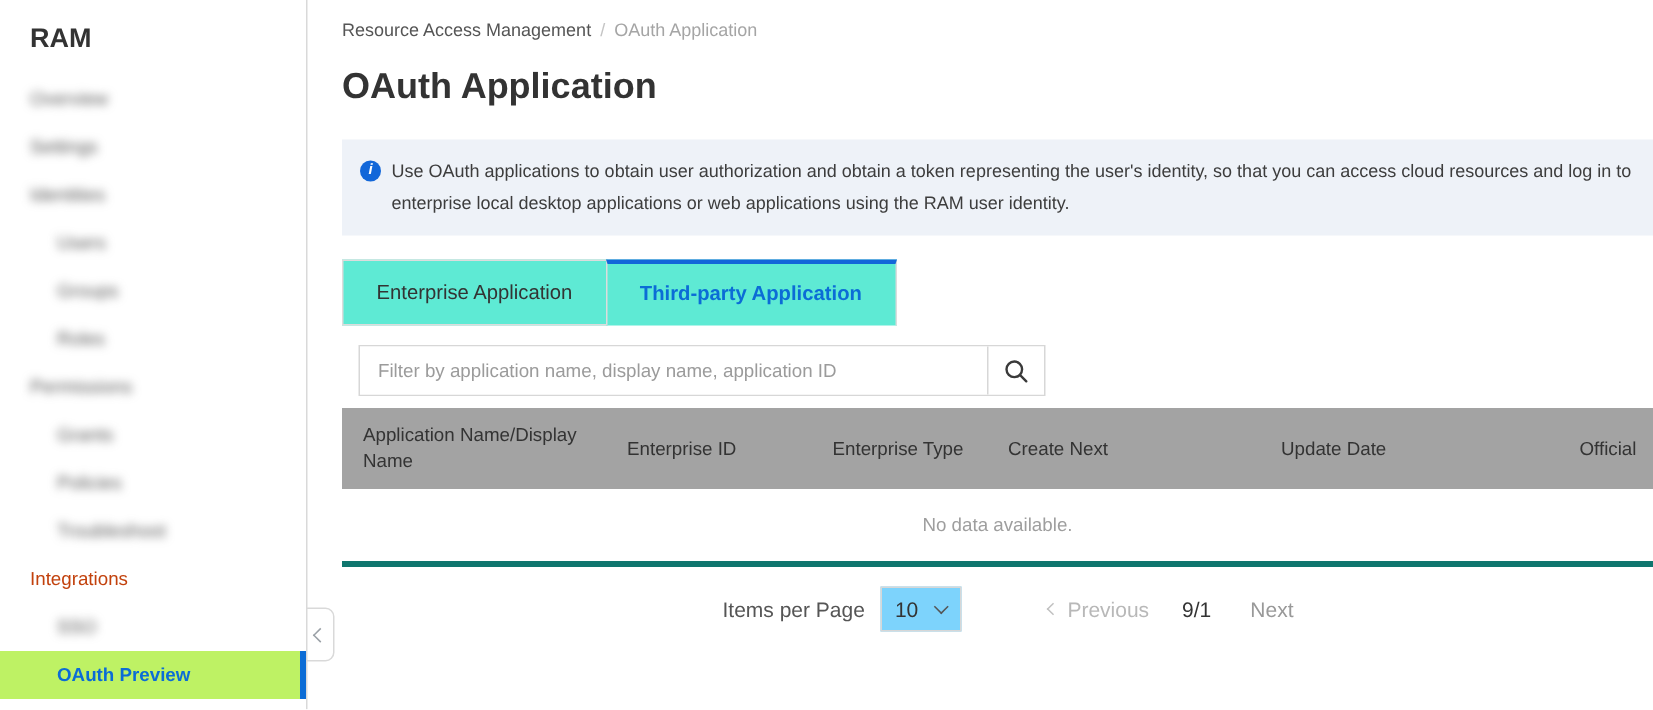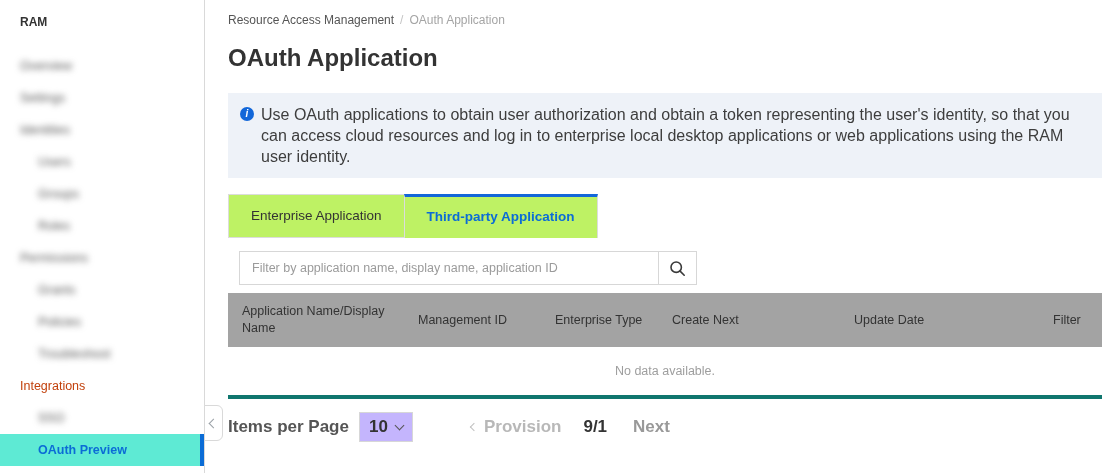--- a/index.html
+++ b/index.html
@@ -2,65 +2,65 @@
 <html><head>
 <meta charset="utf-8">
 <style>
   * { margin:0; padding:0; box-sizing:border-box; }
   html,body { background:#fff; }
   body { font-family:"Liberation Sans","DejaVu Sans",sans-serif; color:#333; }
   .app { position:relative; width:1102px; height:473px; background:#fff; overflow:hidden; display:flex; }
 
   
   .sidebar { width:205px; min-width:205px; height:100%; background:#fff; border-right:1px solid #d9d9d9; position:relative; }
-  .sidebar-title { height:50px; padding:15px 0 0 20px; font-size:12px; font-weight:700; color:#333; }
+  .sidebar-title { height:50px; padding:15px 0 0 20px; font-size:18px; font-weight:700; color:#333; }
   .nav-item { height:32px; line-height:32px; font-size:12.5px; color:#c2410c; padding-left:20px; cursor:pointer; white-space:nowrap; }
   .nav-item.lvl2 { padding-left:38px; }
   .nav-item.blurred { filter:blur(3.2px); color:#5a5a5a; }
-  .nav-item.selected { background:#5eead4; color:#0b6cd6; font-weight:700; border-right:4px solid #0b6cd6; filter:none; }
+  .nav-item.selected { background:#bef264; color:#0b6cd6; font-weight:700; border-right:4px solid #0b6cd6; filter:none; }
   .collapse-handle { position:absolute; left:204px; top:405px; width:19px; height:36px; background:#fff;
       border:1px solid #d9d9d9; border-radius:0 6px 6px 0; display:flex; align-items:center; justify-content:center; z-index:5; cursor:pointer; }
   .chev-left { width:7px; height:7px; border-left:1.5px solid #9aa0a6; border-bottom:1.5px solid #9aa0a6; transform:rotate(45deg); }
 
   
   .main { flex:1; min-width:0; padding-left:23px; }
   .breadcrumb { margin-top:13px; font-size:12px; color:#555; }
   .crumb-current { color:#a5a5a5; }
   .crumb-sep { color:#c4c4c4; margin:0 6px; }
   .page-title { margin-top:17px; font-size:24px; font-weight:700; color:#333; }
 
   .banner { margin-top:21px; background:#eef2f8; padding:11px 14px 11px 12px; display:flex; gap:7px; }
   .info-icon { flex:none; width:14px; height:14px; margin-top:3px; border-radius:50%; background:#1267d9; color:#fff;
       font-size:10px; font-weight:700; line-height:14px; text-align:center; font-style:italic; }
-  .banner-text { font-size:16px; line-height:21px; color:#3d3d3d; max-width:842px; }
+  .banner-text { font-size:12px; line-height:21px; color:#3d3d3d; max-width:842px; }
 
   .tabs { margin-top:16px; display:flex; }
-  .tab { height:44px; line-height:41px; padding:0 22px; font-size:13.5px; color:#333; background:#bef264;
+  .tab { height:44px; line-height:41px; padding:0 22px; font-size:13.5px; color:#333; background:#5eead4;
       border:1px solid #dcdcdc; cursor:pointer; }
   .tab.active { border-top:3px solid #1267d9; border-bottom:none; line-height:39px; color:#0b6cd6; font-weight:700; margin-left:-1px; }
 
   .toolbar { margin-top:13px; display:flex; align-items:center; }
   .provision-btn { height:31px; padding:0 17px; background:#1267d9; color:#fff; font-size:12.5px; font-weight:700;
       border:none; outline:3px solid #e87511; cursor:pointer; font-family:inherit; }
   .search-box { margin-left:11px; width:458px; height:34px; border:1px solid #d7d7d7; background:#fff; display:flex; align-items:stretch; }
   .search-input { flex:1; border:none; outline:none; padding:0 12px; font-size:12.5px; color:#333; font-family:inherit; }
   .search-input::placeholder { color:#9b9b9b; }
   .search-icon-btn { width:38px; border-left:1px solid #d7d7d7; display:flex; align-items:center; justify-content:center; cursor:pointer; background:#fff; }
 
   .table { margin-top:8px; }
   .thead { display:flex; align-items:center; background:#a3a3a3; min-height:54px; font-size:12.5px; color:#333; }
   .th { padding-right:10px; line-height:17px; }
   .c1 { width:190px; padding-left:14px; }
   .c2 { width:137px; } .c3 { width:117px; } .c4 { width:182px; } .c5 { width:199px; } .c6 { flex:1; }
   .tbody-empty { height:52px; display:flex; align-items:center; justify-content:center;
       font-size:12.5px; color:#9e9e9e; border-bottom:4px solid #0f766e; }
 
-  .pagination { margin-top:13px; display:flex; align-items:center; justify-content:flex-start; font-size:17px; color:#555;font-weight:bold; }
+  .pagination { margin-top:13px; display:flex; align-items:center; justify-content:center; font-size:14px; color:#555; }
   .page-size-select { margin-left:10px; width:54px; height:30px; border:1px solid #d7d7d7; display:flex;
-      align-items:center; justify-content:space-between; padding:0 9px; color:#333; cursor:pointer; background:#c4b5fd; }
+      align-items:center; justify-content:space-between; padding:0 9px; color:#333; cursor:pointer; background:#7dd3fc; }
   .chev-down { width:7px; height:7px; border-right:1.5px solid #555; border-bottom:1.5px solid #555; transform:rotate(45deg); margin-top:-4px; }
   .pager-prev { margin-left:58px; display:flex; align-items:center; gap:7px; color:#b8b8b8; cursor:default; }
   .chev-left-sm { width:6px; height:6px; border-left:1.5px solid #c0c0c0; border-bottom:1.5px solid #c0c0c0; transform:rotate(45deg); }
   .pager-count { margin-left:22px; color:#333; }
   .pager-next { margin-left:26px; color:#999; white-space:nowrap; margin-right:-14px; cursor:pointer; }
 </style>
 </head>
 <body>
 
 <div class="app">
@@ -112,37 +112,37 @@
             <circle cx="7.2" cy="7.2" r="5.2" fill="none" stroke="#3a3a3a" stroke-width="1.6"></circle>
             <line x1="11.1" y1="11.1" x2="15.2" y2="15.2" stroke="#3a3a3a" stroke-width="1.6" stroke-linecap="round"></line>
           </svg>
         </div>
       </div>
     </div>
 
     <div class="table">
       <div class="thead">
         <div class="th c1">Application Name/Display Name</div>
-        <div class="th c2">Management ID</div>
+        <div class="th c2">Enterprise ID</div>
         <div class="th c3">Enterprise Type</div>
         <div class="th c4">Create Next</div>
         <div class="th c5">Update Date</div>
-        <div class="th c6">Filter</div>
+        <div class="th c6">Official</div>
       </div>
       <div class="tbody-empty">No data available.</div>
     </div>
 
     <div class="pagination">
       <span>Items per Page</span>
       <div class="page-size-select">
         <span>10</span>
         <span class="chev-down"></span>
       </div>
       <div class="pager-prev">
         <span class="chev-left-sm"></span>
-        <span>Provision</span>
+        <span>Previous</span>
       </div>
       <span class="pager-count">9/1</span>
       <span class="pager-next">Next</span>
     </div>
 
   </div>
 </div>
 
 </body></html>

